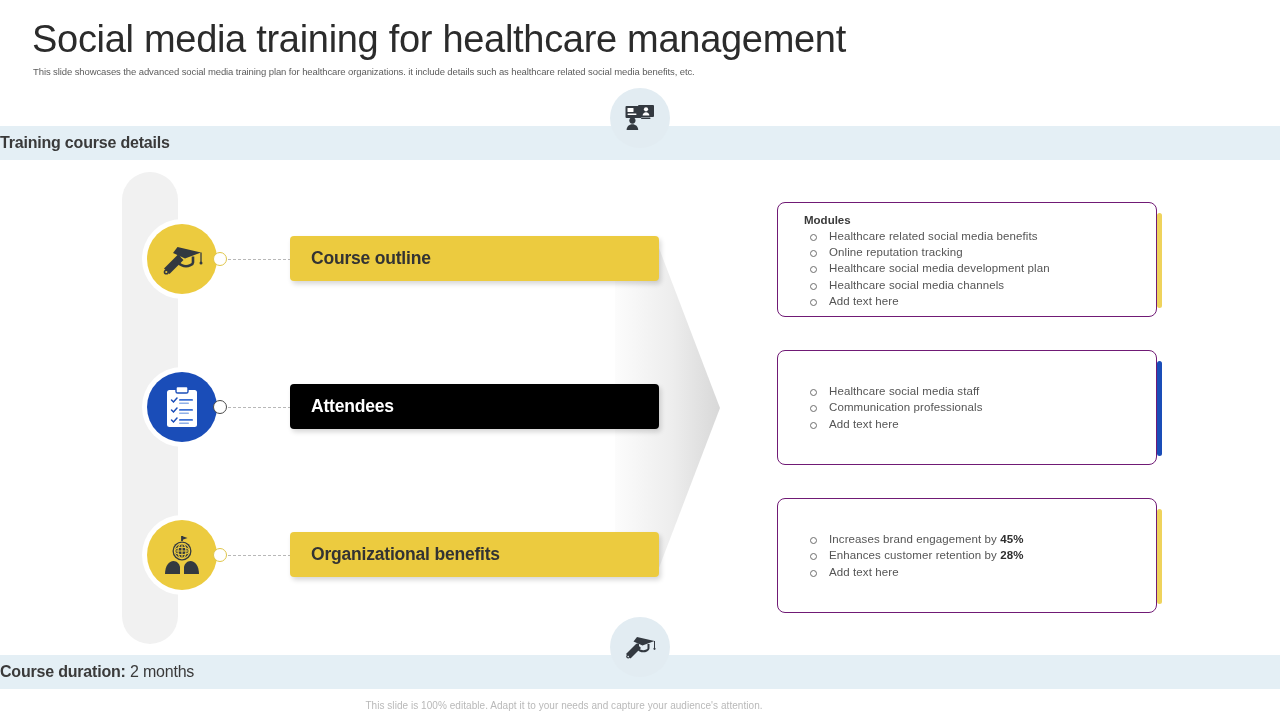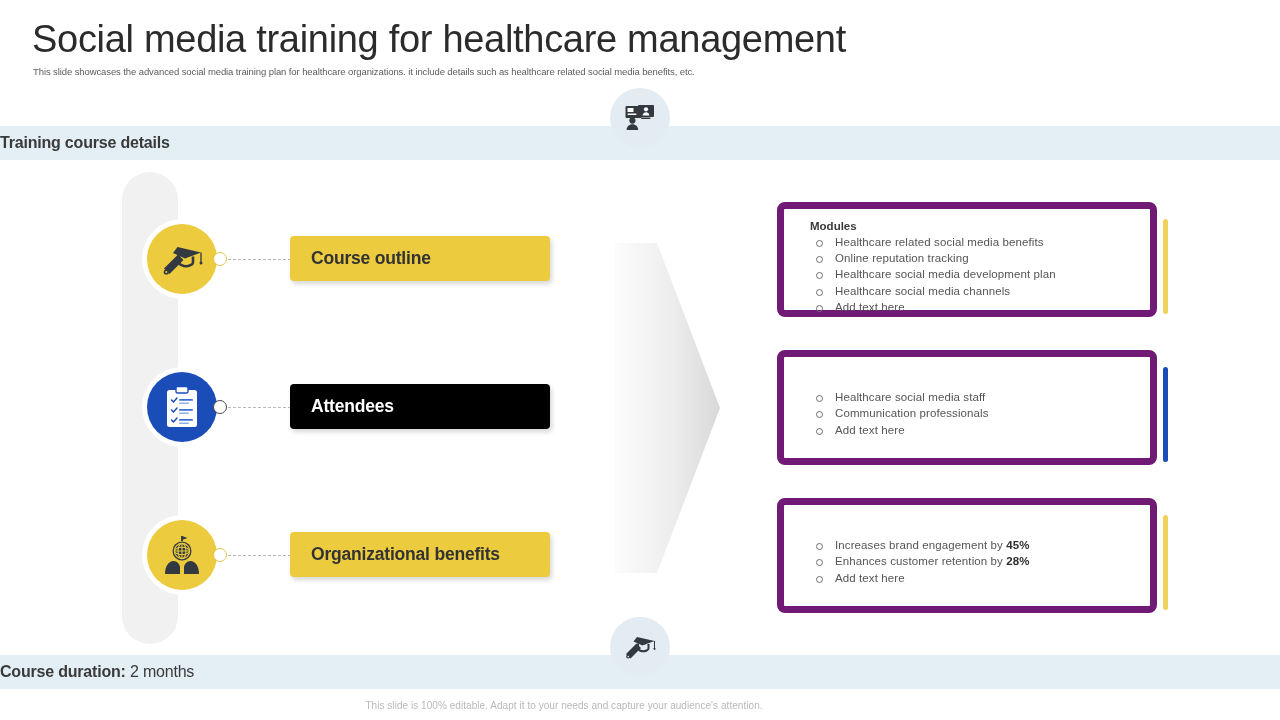--- a/index.html
+++ b/index.html
@@ -156,40 +156,40 @@
     width: 63px;
     height: 0;
     border-top: 1px dashed #b8b8b8;
   }
 
   
   .step-pill {
     position: absolute;
     left: 290px;
     top: 17px;
-    width: 260px;
+    width: 369px;
     height: 45px;
     border-radius: 4px;
     display: flex;
     align-items: center;
     padding-left: 21px;
     font-size: 17.5px;
     font-weight: bold;
     letter-spacing: -0.2px;
     box-shadow: 2px 3px 5px rgba(0,0,0,0.16);
   }
   .step-pill.yellow { background: #eccb3f; color: #333333; }
   .step-pill.blue   { background: #000000; color: #ffffff; }
 
   
   .card {
     position: absolute;
     left: 777px;
     width: 380px;
-    border: 7px solid #701a75;
+    border: 1px solid #701a75;
     border-radius: 8px;
     background: #ffffff;
   }
   .card-1 { top: 202px; height: 115px; }
   .card-2 { top: 350px; height: 115px; }
   .card-3 { top: 498px; height: 115px; }
 
   .card-accent {
     position: absolute;
     top: 10px;

